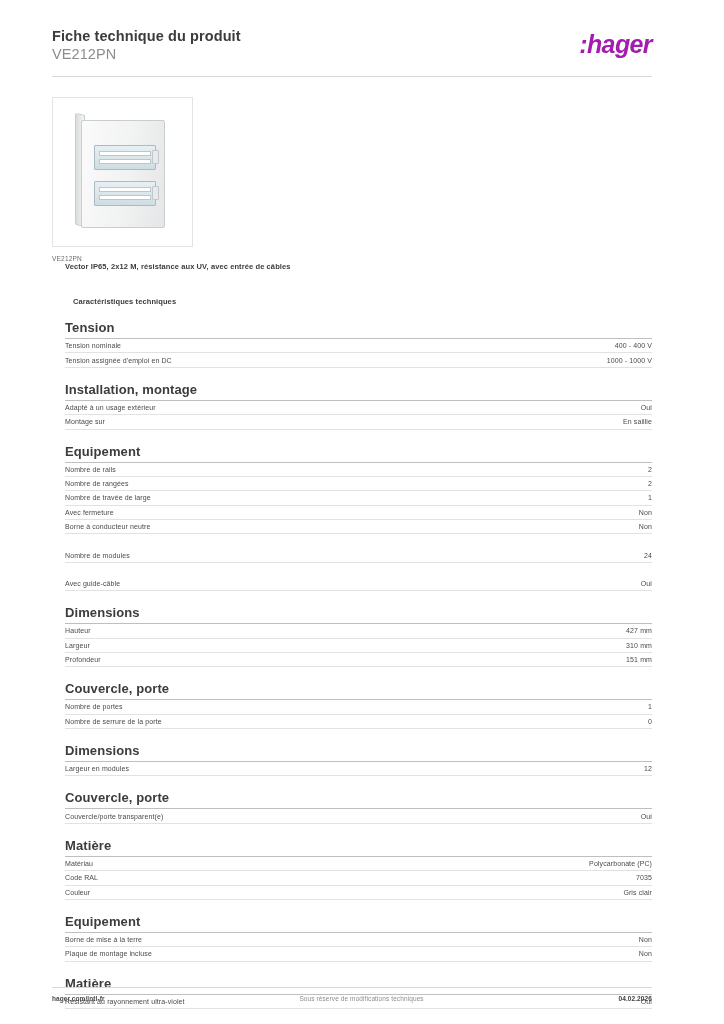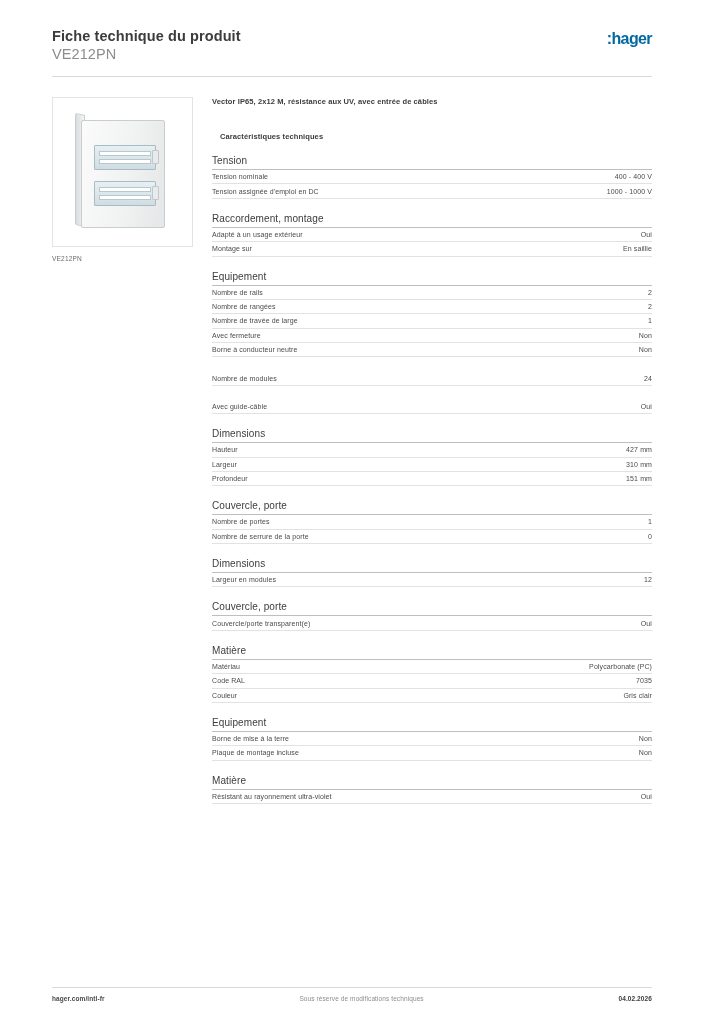--- a/index.html
+++ b/index.html
@@ -33,31 +33,33 @@
     letter-spacing: 0.1px;
   }
   .doc-subtitle {
     font-size: 14.5px;
     font-weight: normal;
     color: #8d8d8d;
     margin-top: 2px;
     letter-spacing: 0.1px;
   }
   .logo {
-    font-size: 16px;
-    font-weight: bold;
-    color: #0369a1;
+    font-size: 25px;
+    font-weight: bold;
+    color: #a21caf;
     letter-spacing: -0.6px;
     padding-top: 4px;
+    font-style: italic;
   }
 
   
   .content {
     display: flex;
     margin-top: 20px;
+    flex-direction: column;
   }
   .left-col { width: 147px; flex: 0 0 147px; }
   .right-col { flex: 1; padding-left: 13px; }
 
   .product-image-box {
     width: 141px;
     height: 150px;
     border: 1px solid #e3e3e3;
     background: #ffffff;
     position: relative;
@@ -139,22 +141,22 @@
     color: #3c3c3c;
     margin-top: 26px;
     margin-bottom: 4px;
     letter-spacing: 0.1px;
     margin-left: 8px;
   }
   .group {
     margin-top: 14px;
   }
   .group-title {
-    font-size: 10px;
-    font-weight: normal;
+    font-size: 13px;
+    font-weight: bold;
     color: #3c3c3c;
     padding-bottom: 3px;
     border-bottom: 1px solid #bfbfbf;
     letter-spacing: 0.1px;
   }
   .spec-row {
     display: flex;
     justify-content: space-between;
     align-items: baseline;
     font-size: 7px;
@@ -230,21 +232,21 @@
             <div class="spec-row">
               <div class="spec-label">Tension nominale</div>
               <div class="spec-value">400 - 400 V</div>
             </div>
             <div class="spec-row">
               <div class="spec-label">Tension assignée d'emploi en DC</div>
               <div class="spec-value">1000 - 1000 V</div>
             </div>
           </div>
           <div class="group">
-            <div class="group-title">Raccordement, montage</div>
+            <div class="group-title">Installation, montage</div>
             <div class="spec-row">
               <div class="spec-label">Adapté à un usage extérieur</div>
               <div class="spec-value">Oui</div>
             </div>
             <div class="spec-row">
               <div class="spec-label">Montage sur</div>
               <div class="spec-value">En saillie</div>
             </div>
           </div>
           <div class="group">

